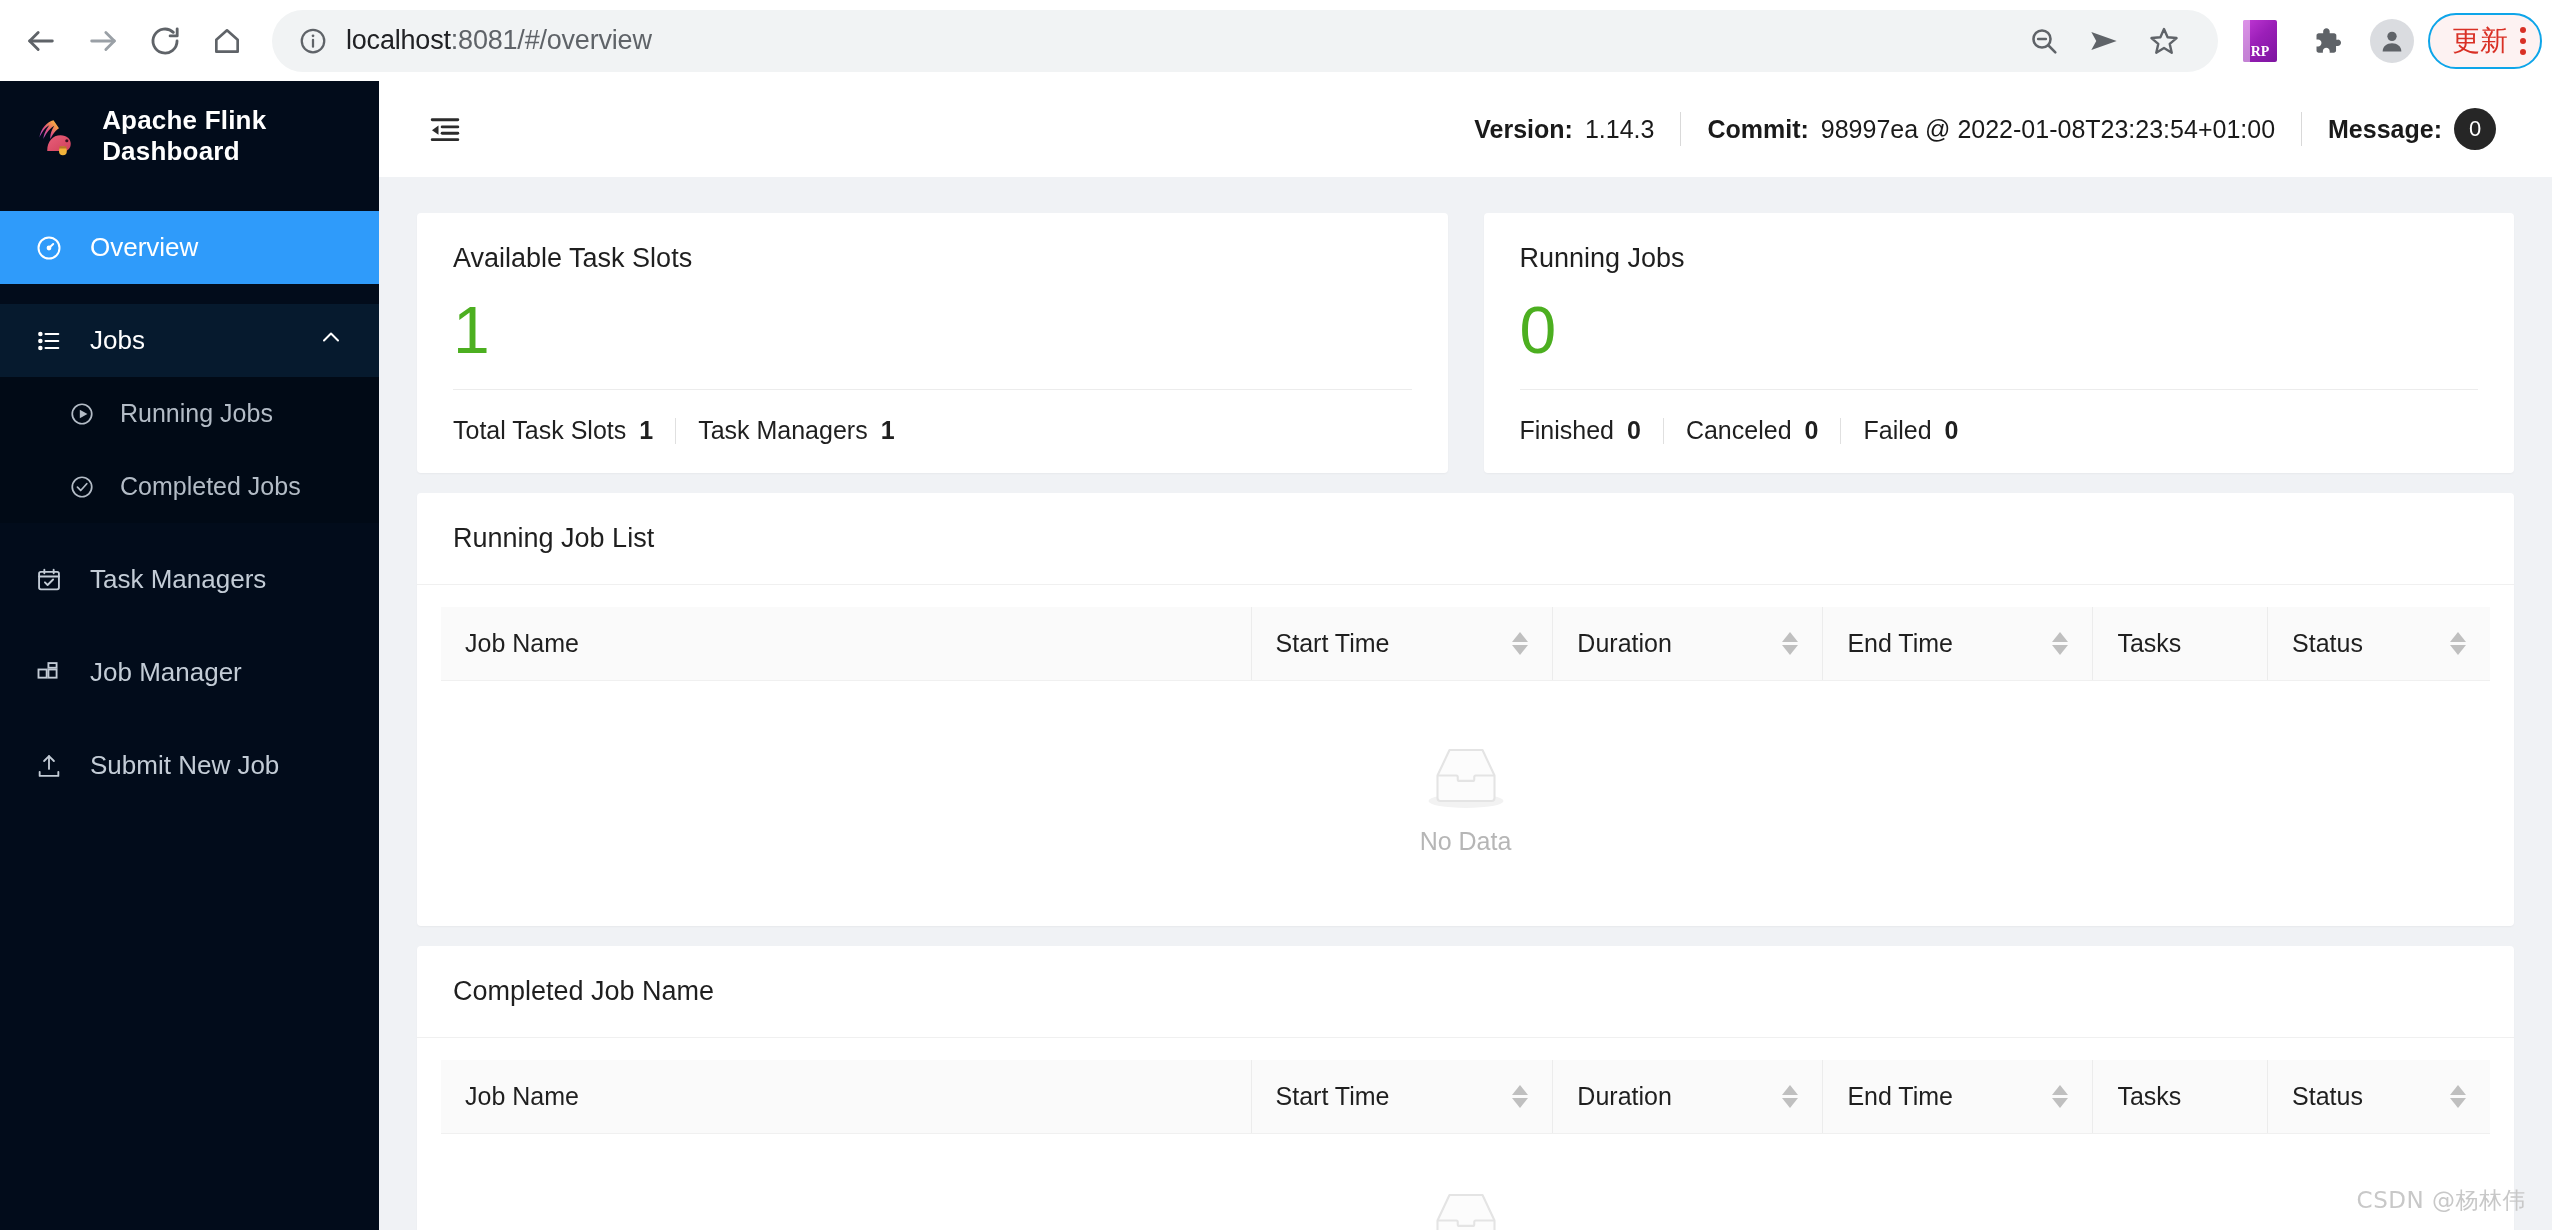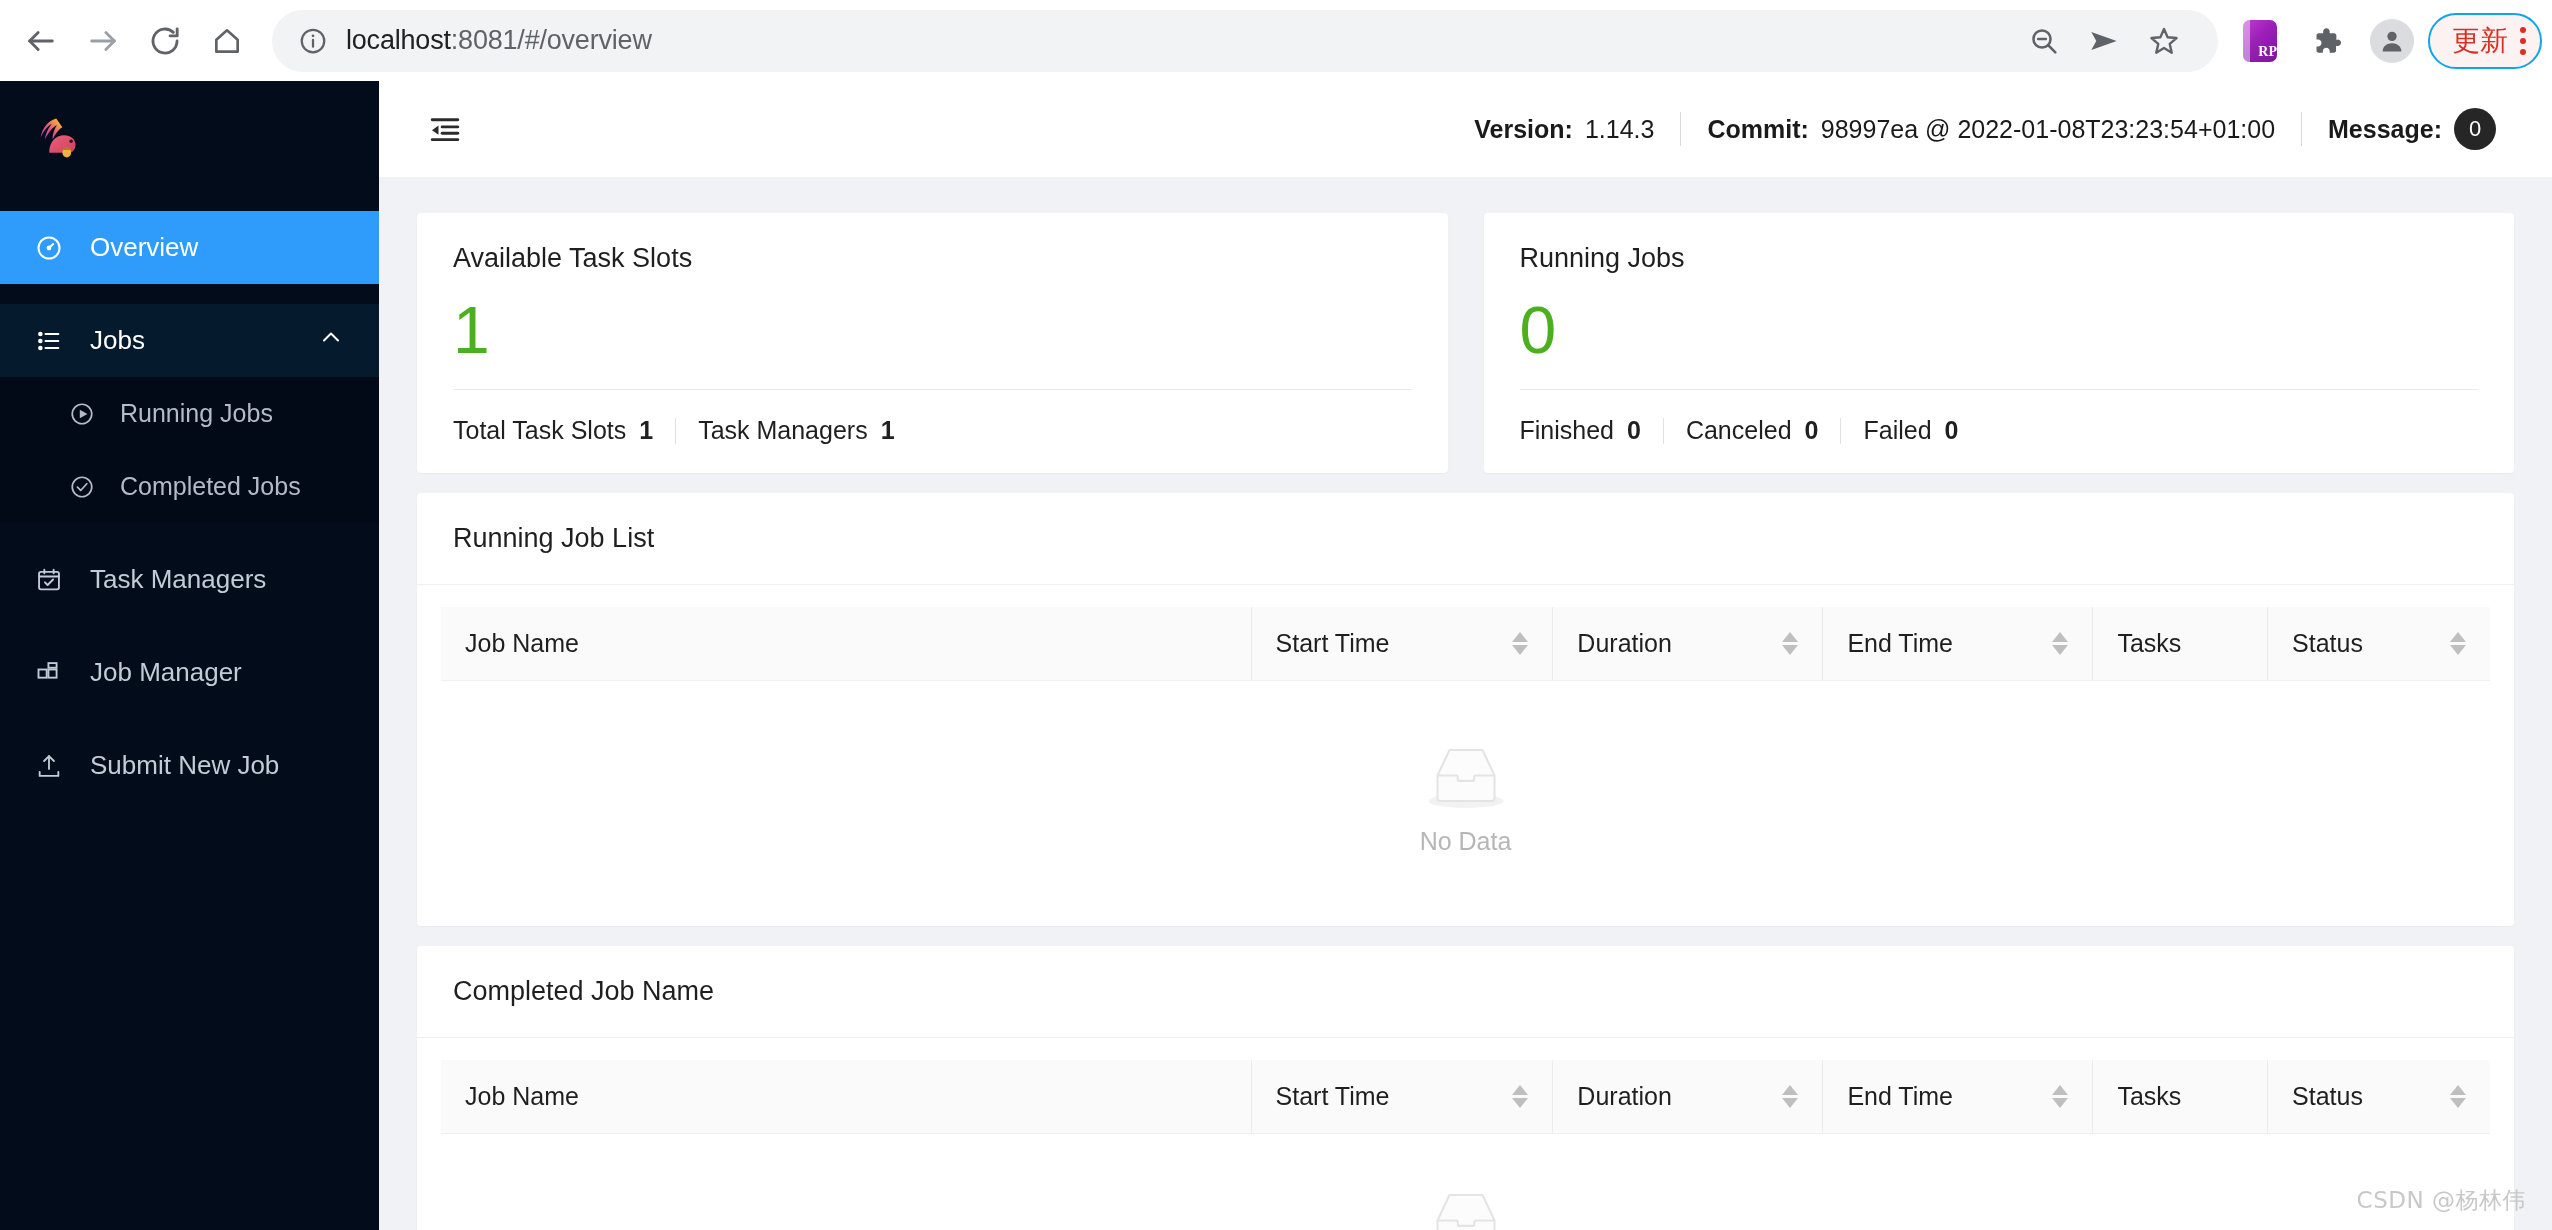--- a/index.html
+++ b/index.html
@@ -41,23 +41,23 @@
   .omni-icon {
     width:56px; height:56px; border-radius:50%;
     display:flex; align-items:center; justify-content:center; cursor:pointer;
   }
   .ext-icons { display:flex; align-items:center; gap:10px; flex:0 0 auto; }
   .ext-icon {
     width:56px; height:56px; border-radius:50%;
     display:flex; align-items:center; justify-content:center; cursor:pointer;
   }
   .rp-badge {
-    width:34px; height:42px; border-radius:7px;
+    width:34px; height:42px; border-radius:2px;
     background:linear-gradient(135deg,#c239d6 0%,#9b1fb8 45%,#7d14a0 100%);
-    display:flex; align-items:flex-end; justify-content:flex-end;
+    display:flex; align-items:flex-end; justify-content:center;
     padding-bottom:3px; position:relative; overflow:hidden;
   }
   .rp-badge::before {
     content:""; position:absolute; left:0; top:0; bottom:0; width:7px;
     background:rgba(255,255,255,0.45);
   }
   .rp-badge span {
     font-size:14px; font-weight:bold; color:#ffffff;
     font-family:"Liberation Serif", serif; line-height:1;
     position:relative; z-index:2;
@@ -305,20 +305,21 @@
             <stop offset="0%" stop-color="#e8607a"></stop>
               <stop offset="100%" stop-color="#d1405c"></stop>
           </linearGradient>
         </defs>
         <path d="M30 12c-8 2-16 10-18 22 0 0 5-12 13-16 0 0-7 8-8 18 0 0 6-13 14-17 0 0-6 9-5 17 0 0 5-11 11-14z" fill="url(#tailg)"></path>
         <path d="M22 50c0-11 7-19 17-19 8 0 13 5 13 11 0 5-3 8-6 9H22z" fill="url(#bodyg)"></path>
         <circle cx="47" cy="38" r="2" fill="#3a1020"></circle>
         <ellipse cx="42" cy="51" rx="5" ry="5.5" fill="#f2b33a"></ellipse>
         <path d="M37 48h10l-1-3H38z" fill="#b8762a"></path>
       </svg>
+      <div class="brand-title">Apache Flink Dashboard</div>
     </div>
 
     <div class="nav-item active">
       <span class="ico">
         <svg width="28" height="28" viewBox="0 0 24 24" fill="none" stroke="#ffffff" stroke-width="1.7" stroke-linecap="round">
           <circle cx="12" cy="12" r="9"></circle>
             <path d="M12 12 15.6 8.6"></path>
             <circle cx="12" cy="12" r="1.2" fill="#ffffff"></circle>
         </svg>
       </span>

